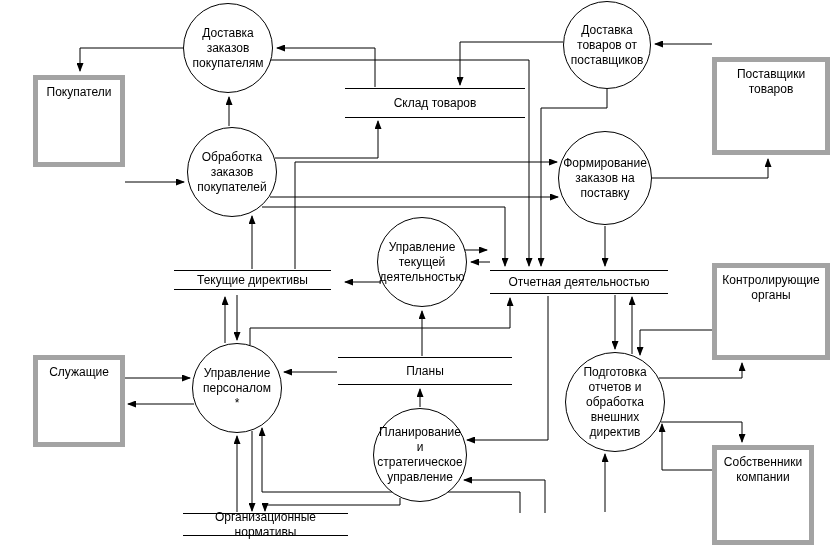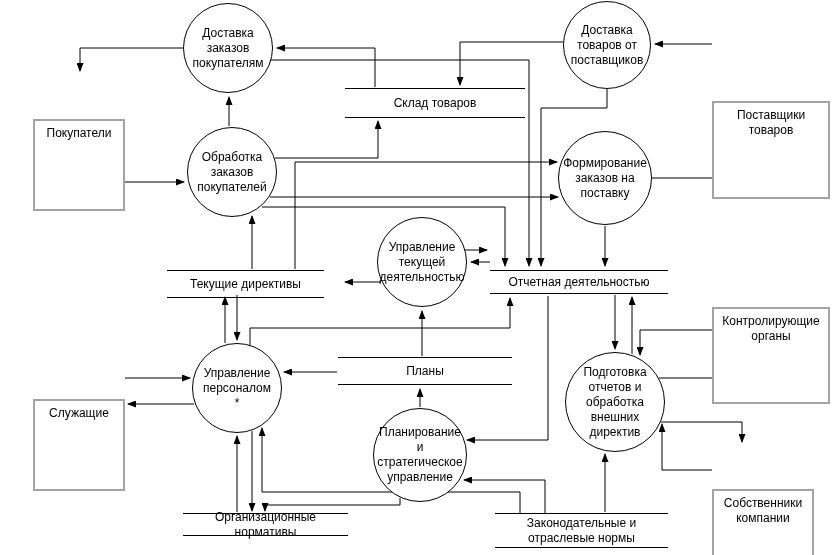--- a/index.html
+++ b/index.html
@@ -23,25 +23,24 @@
     line-height: 1.25;
     color: #000;
   }
   .process {
     border: 1px solid #000;
     border-radius: 50%;
     background: #fff;
     padding: 0 9px;
   }
   .external {
-    border: 2px solid #a3a3a3;
+    border: 5px solid #a3a3a3;
     background: #fff;
     align-items: flex-start;
     padding: 5px 12px 8px 12px;
-    margin-top: 44px;
   }
   .store {
     border-top: 1px solid #000;
     border-bottom: 1px solid #000;
     background: transparent;
     padding: 0 4px;
   }
 </style>
 </head>
 <body>
@@ -106,19 +105,18 @@
   <div class="node process" style="left:373px;top:408px;width:94px;height:94px">Планирование и стратегическое управление</div>
   <div class="node process" style="left:565px;top:352px;width:100px;height:100px">Подготовка отчетов и обработка внешних директив</div>
 
   <div class="node external" style="left:33px;top:75px;width:92px;height:92px">Покупатели</div>
   <div class="node external" style="left:712px;top:57px;width:118px;height:98px">Поставщики товаров</div>
   <div class="node external" style="left:33px;top:355px;width:92px;height:92px">Служащие</div>
   <div class="node external" style="left:712px;top:263px;width:118px;height:97px">Контролирующие органы</div>
   <div class="node external" style="left:712px;top:445px;width:102px;height:100px">Собственники компании</div>
 
   <div class="node store" style="left:345px;top:88px;width:180px;height:30px">Склад товаров</div>
-  <div class="node store" style="left:167px;top:270px;width:157px;height:28px">Текущие директивы</div>
+  <div class="node store" style="left:174px;top:270px;width:157px;height:20px">Текущие директивы</div>
   <div class="node store" style="left:490px;top:270px;width:178px;height:24px">Отчетная деятельностью</div>
   <div class="node store" style="left:338px;top:357px;width:174px;height:28px">Планы</div>
   <div class="node store" style="left:183px;top:513px;width:165px;height:23px">Организационные нормативы</div>
-  <div class="node store" style="left:495px;top:513px;width:173px;height:35px">Законодательные и отраслевые нормы</div>
 
 </div>
 
 </body></html>

